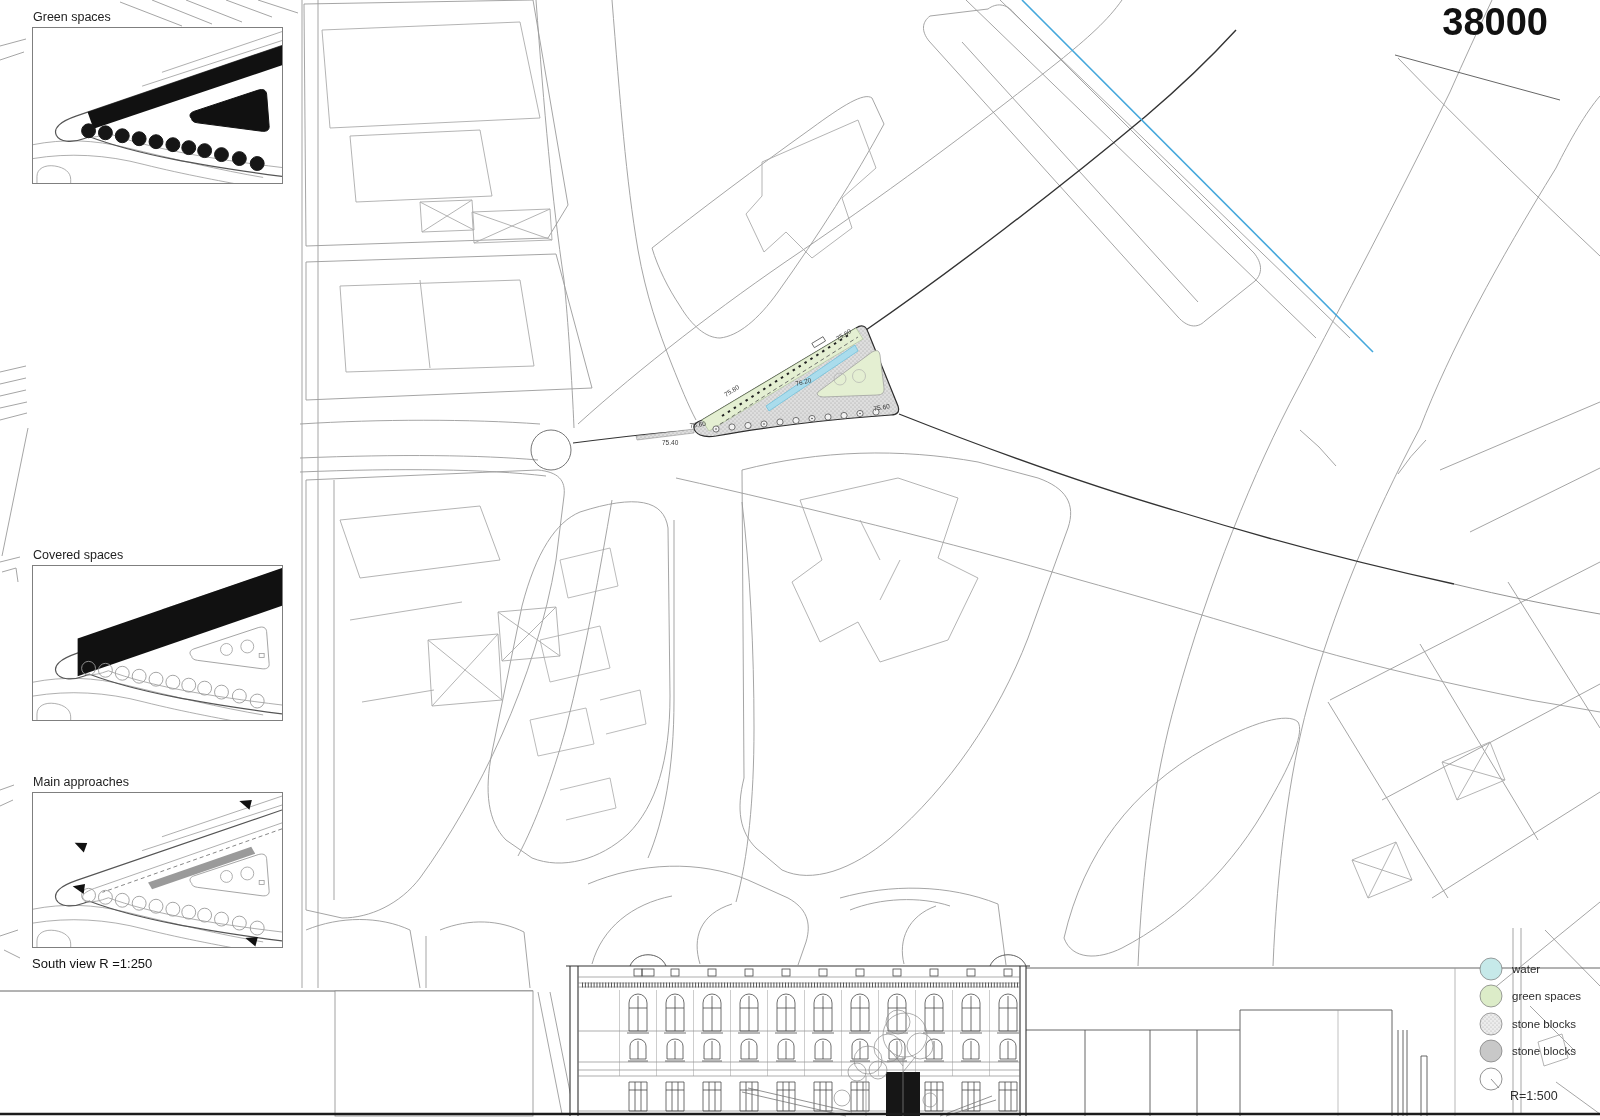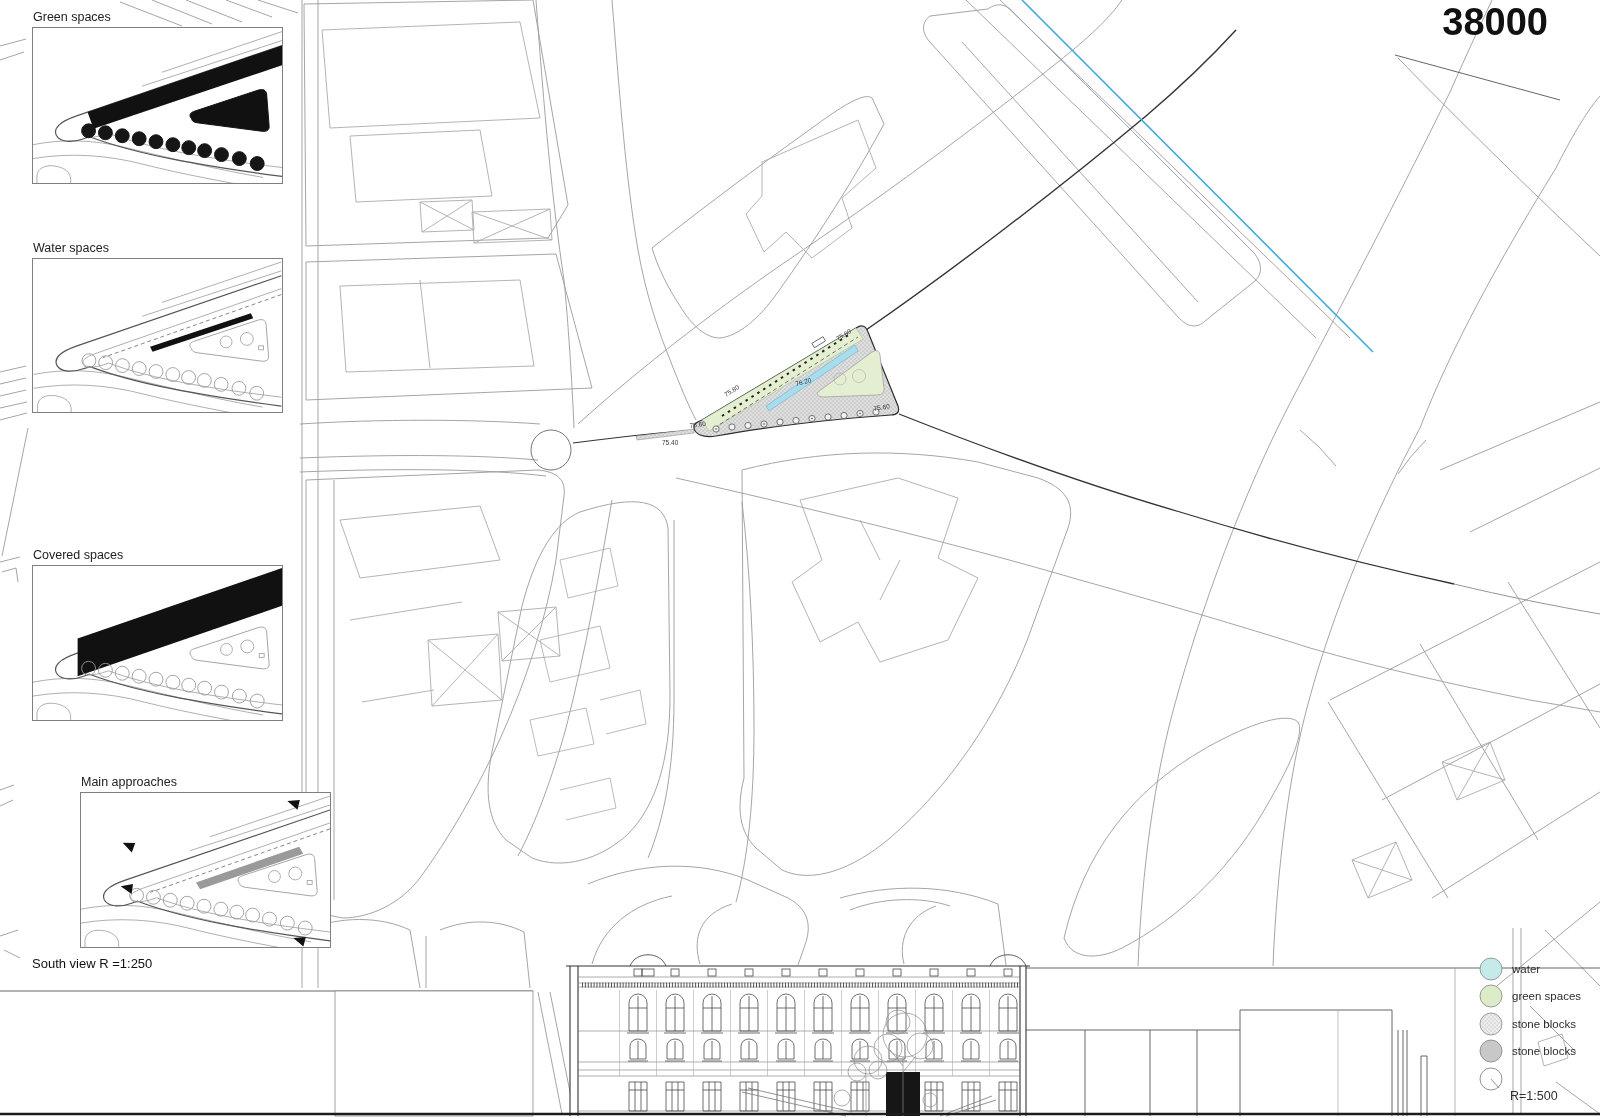--- a/index.html
+++ b/index.html
@@ -299,49 +299,36 @@
       <div class="card-box" style="height:155px;">
         <svg viewBox="0 0 251 155" width="249" height="155">
           <use href="#mbase"></use>
           <polygon points="55,84 251,17 251,37 61,101" fill="#111"></polygon>
           <use href="#mparterre" fill="#111" stroke="#111"></use>
           <use href="#mtrees" fill="#161616" stroke="#161616"></use>
         </svg>
       </div>
     </section>
 
-    <section class="card" style="top:241px;">
-      <div class="card-label">Water spaces</div>
-      <div class="card-box" style="height:153px;">
-        <svg viewBox="0 0 251 155" width="249" height="153">
-          <use href="#mbase"></use>
-            <use href="#mdash"></use>
-          <polygon points="118,89 220,55 222.5,60 120.5,94" fill="#111"></polygon>
-          <use href="#mparterre" fill="none" stroke="#9a9a9a" stroke-width="0.9"></use>
-          <use href="#mparterre-deco"></use>
-          <use href="#mtrees" fill="none" stroke="#9a9a9a" stroke-width="0.9"></use>
-        </svg>
-      </div>
-    </section>
 
     <section class="card" style="top:548px;">
       <div class="card-label">Covered spaces</div>
       <div class="card-box" style="height:154px;">
         <svg viewBox="0 0 251 155" width="249" height="154">
           <use href="#mbase"></use>
             <use href="#mdash"></use>
           <polygon points="45,73 251,2 251,40 45,111" fill="#111"></polygon>
           <use href="#mparterre" fill="none" stroke="#9a9a9a" stroke-width="0.9"></use>
           <use href="#mparterre-deco"></use>
           <use href="#mtrees" fill="none" stroke="#9a9a9a" stroke-width="0.9"></use>
         </svg>
       </div>
     </section>
 
-    <section class="card" style="top:775px;margin-left:48px;">
+    <section class="card" style="top:775px;">
       <div class="card-label">Main approaches</div>
       <div class="card-box" style="height:154px;">
         <svg viewBox="0 0 251 155" width="249" height="154">
           <use href="#mbase"></use>
             <use href="#mdash"></use>
           <polygon points="116,90 220,54 224,61 120,97" fill="#9a9a9a"></polygon>
           <use href="#mparterre" fill="none" stroke="#9a9a9a" stroke-width="0.9"></use>
           <use href="#mparterre-deco"></use>
           <use href="#mtrees" fill="none" stroke="#9a9a9a" stroke-width="0.9"></use>
           <g fill="#111">

